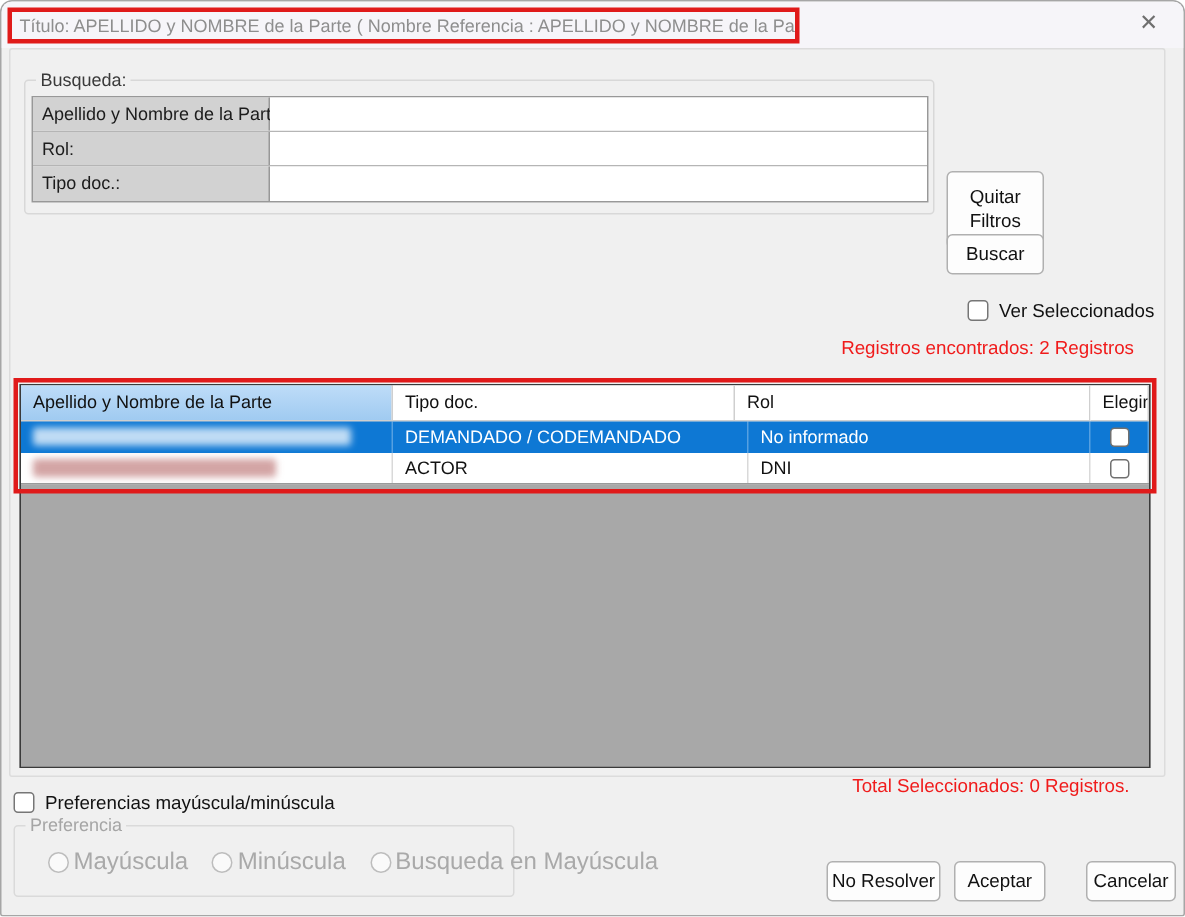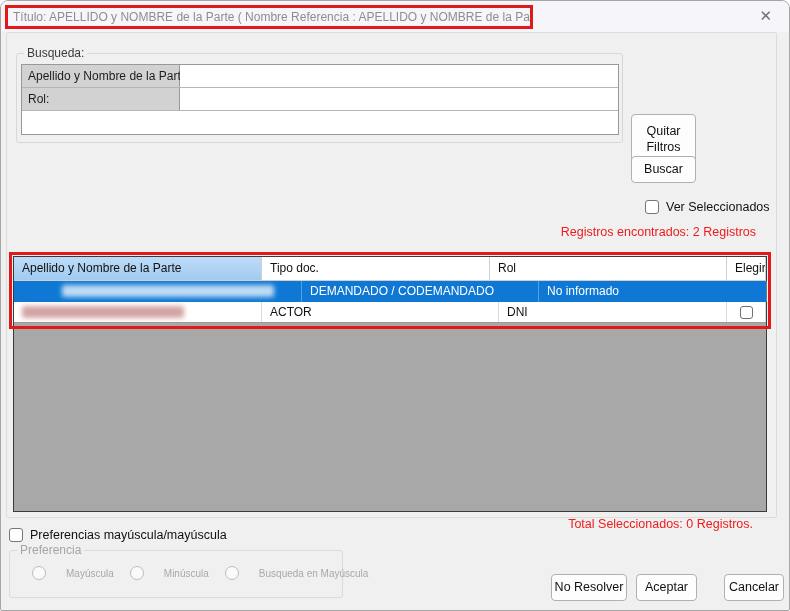--- a/index.html
+++ b/index.html
@@ -44,37 +44,37 @@
   
   .listview{position:absolute;left:12px;top:255px;width:754px;height:256px;border:1px solid #3a3a3a;background:#a8a8a8;display:flex;flex-direction:column;}
   .lv-header{display:flex;height:24px;flex:none;background:#fff;}
   .lv-h{font-size:12px;line-height:23px;padding-left:8px;border-right:1px solid #cfcfcf;border-bottom:1px solid #cfcfcf;background:#fff;color:#111;cursor:pointer;white-space:nowrap;overflow:hidden;}
   .c1{width:248px;flex:none;}
   .c2{width:237px;flex:none;}
   .c3{width:228px;flex:none;}
   .c4{flex:1;}
   .selected-col{background:linear-gradient(#bedcf8,#a0cbf1);}
   .lv-row{display:flex;height:21px;flex:none;}
-  .row-selected{background:#0e78d4;color:#fff;padding-left:40px;}
+  .row-selected{background:#0e78d4;color:#fff;}
   .row-selected .lv-c{border-right:1px solid rgba(255,255,255,.3);}
   .row-plain{background:#fff;color:#111;border-bottom:1px solid #9a9a9a;}
   .row-plain .lv-c{border-right:1px solid #d9d9d9;}
   .lv-c{font-size:12px;line-height:21px;padding-left:8px;white-space:nowrap;overflow:hidden;}
   .lv-c.c4{display:flex;align-items:center;justify-content:center;padding-left:0;}
   .cb-small{width:13px;height:13px;border:1px solid #707070;border-radius:3px;background:#fff;flex:none;cursor:pointer;}
   .blur{display:inline-block;height:12px;border-radius:2px;filter:blur(2.5px);margin-top:4px;}
   .blur-blue{width:212px;background:rgba(236,245,253,.8);}
   .blur-red{width:162px;background:rgba(203,148,148,.85);}
   .lv-filler{flex:1;background:#a8a8a8;}
   .table-annotation{position:absolute;left:8px;top:251px;width:762px;height:77px;border:3px solid #e01a1a;pointer-events:none;}
   
   .pref-group{left:8px;top:549px;width:334px;height:48px;border:1px solid #dadada;}
   .pref-group .group-label{color:#a5a5a5;}
   .radios{position:absolute;left:22px;top:15px;display:flex;gap:16px;align-items:center;}
-  .radio-row{display:flex;align-items:center;gap:20px;font-size:10px;color:#a9a9a9;white-space:nowrap;cursor:default;}
+  .radio-row{display:flex;align-items:center;gap:3px;font-size:16px;color:#a9a9a9;white-space:nowrap;cursor:default;}
   .radio{width:14px;height:14px;border-radius:50%;border:1px solid #bdbdbd;background:#fafafa;flex:none;}
 </style>
 </head>
 <body>
 
 <div class="dialog">
 
   <div class="titlebar">
     <div class="title-redbox">
       <span class="title-text">Título: APELLIDO y NOMBRE de la Parte ( Nombre Referencia : APELLIDO y NOMBRE de la Parte)</span>
@@ -91,20 +91,21 @@
   <div class="search-grid">
     <div class="sg-row">
       <div class="sg-label">Apellido y Nombre de la Parte:</div>
       <div class="sg-input-cell"><input class="sg-input" value="" style=""></div>
     </div>
     <div class="sg-row">
       <div class="sg-label">Rol:</div>
       <div class="sg-input-cell"><input class="sg-input" value="" style=""></div>
     </div>
     <div class="sg-row">
+      <div class="sg-label">Tipo doc.:</div>
       <div class="sg-input-cell"><input class="sg-input" value="" style=""></div>
     </div>
   </div>
 
   <button class="btn btn-quitar">Quitar Filtros</button>
   <button class="btn btn-buscar">Buscar</button>
 
   <label class="checkbox-row ver-sel">
     <span class="cb"></span>
     <span>Ver Seleccionados</span>
@@ -136,21 +137,21 @@
         </div>
     </div>
     <div class="lv-filler"></div>
   </div>
   <div class="table-annotation"></div>
 
   <div class="red-text total">Total Seleccionados: 0 Registros.</div>
 
   <label class="checkbox-row pref-cb">
     <span class="cb"></span>
-    <span>Preferencias mayúscula/mayúscula</span>
+    <span>Preferencias mayúscula/minúscula</span>
   </label>
 
   <div class="group pref-group">
     <span class="group-label">Preferencia</span>
     <div class="radios">
       <label class="radio-row">
         <span class="radio"></span>
         <span>Mayúscula</span>
       </label>
       <label class="radio-row">

